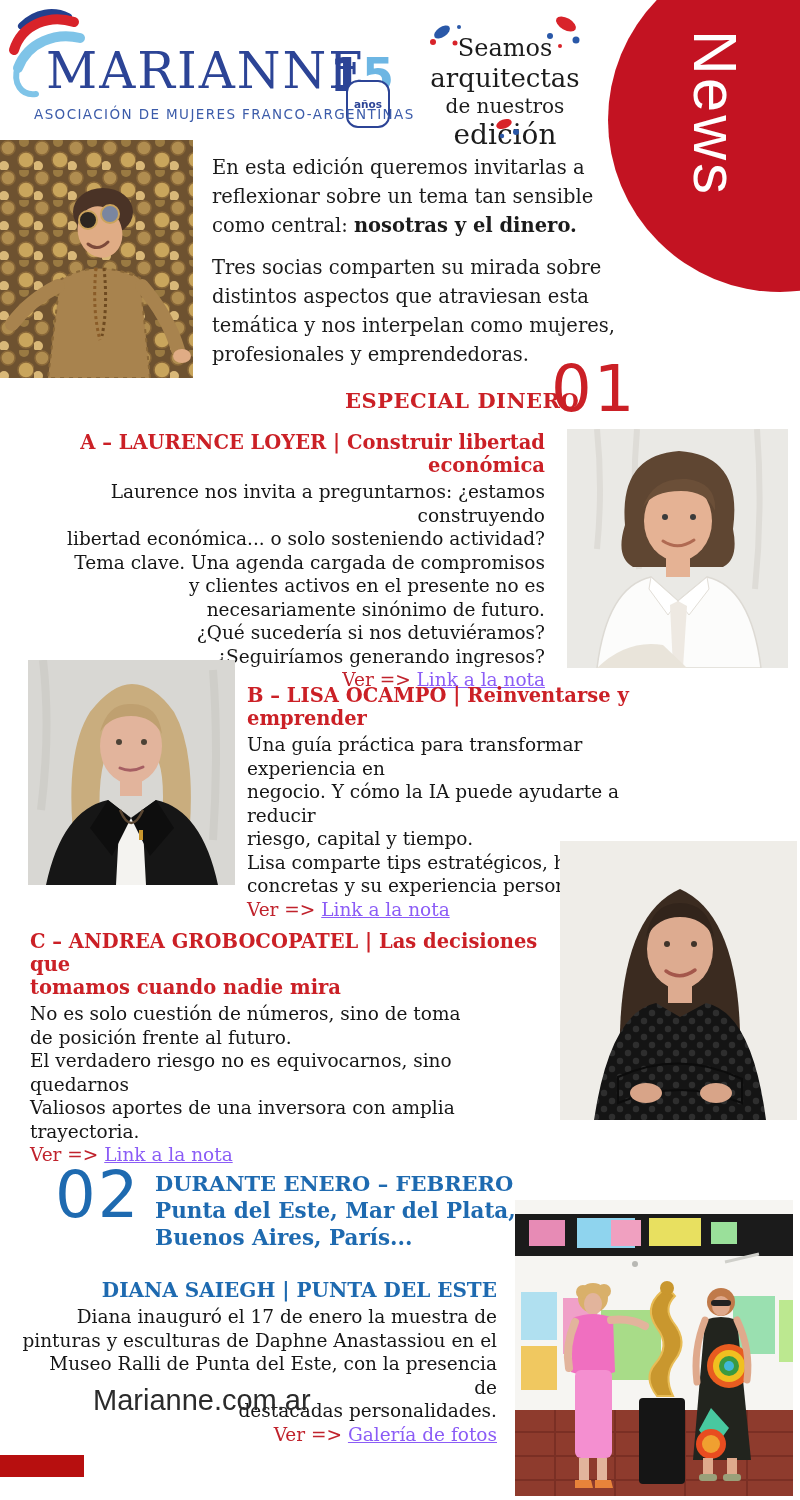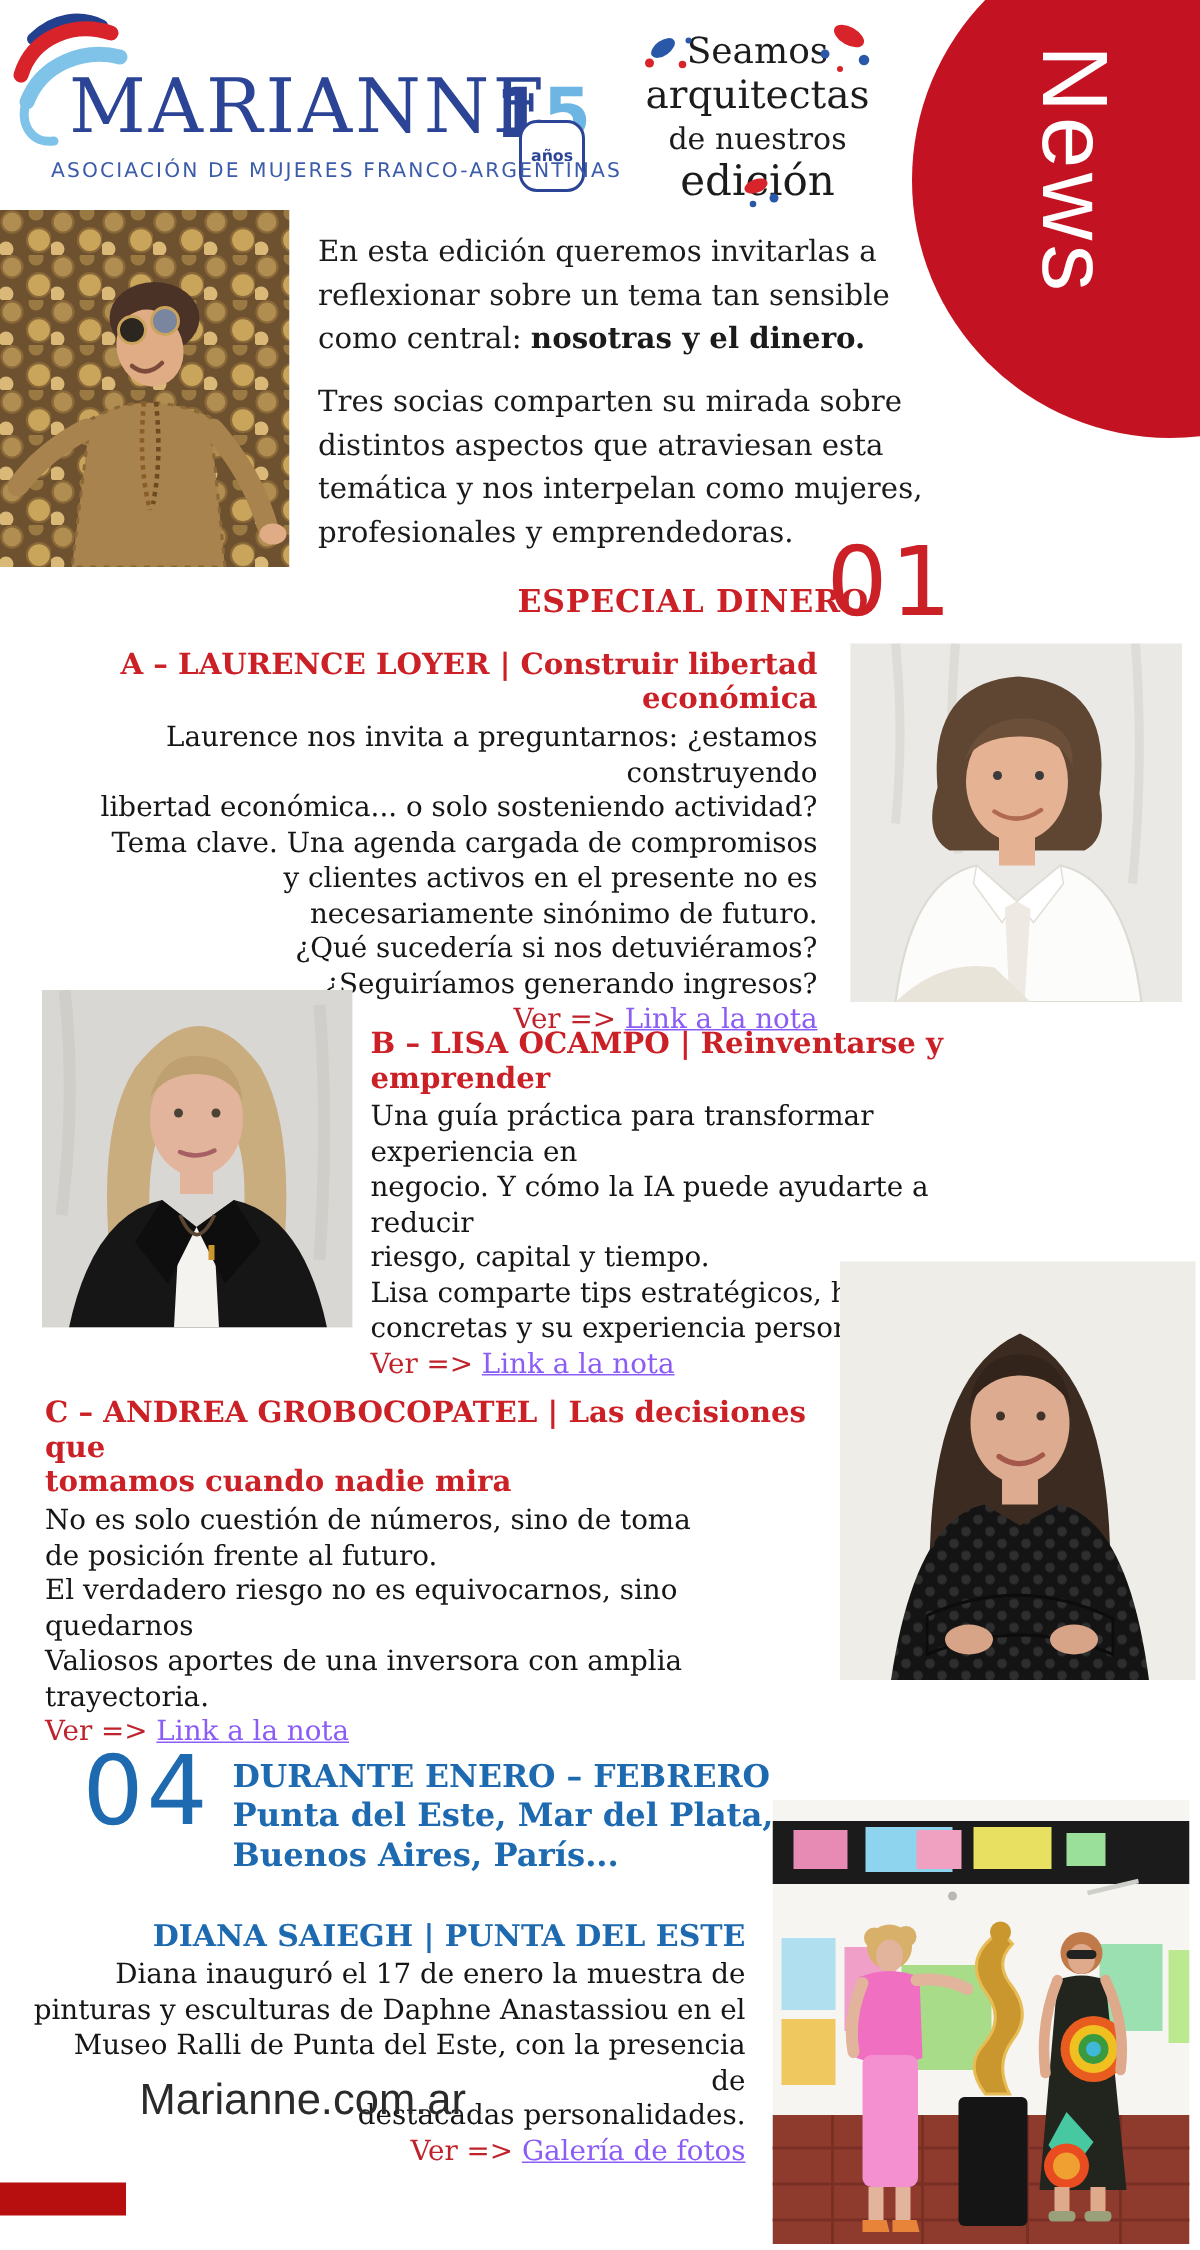--- a/index.html
+++ b/index.html
@@ -23,21 +23,21 @@
     position:absolute; left:16px; top:32px; background:#fff; border:2px solid #2c4496;
     border-radius:12px; font-family:"DejaVu Sans", sans-serif; font-size:10.5px;
     color:#2c4496; padding:16px 6px; font-weight:bold;
   }
   #logo-sub {
     position:absolute; left:34px; top:106px;
     font-family:"DejaVu Sans", sans-serif; font-size:13.5px; letter-spacing:1.4px;
     color:#3c5caa; font-weight:500;
   }
   
-  #slogan { position:absolute; left:400px; top:20px; width:210px; text-align:center; color:#1c1c1c; }
+  #slogan { position:absolute; left:400px; top:34px; width:210px; text-align:center; color:#1c1c1c; }
   #slogan .s1 { font-size:24px; }
   #slogan .s2 { font-size:26px; margin-top:1px; }
   #slogan .s3 { font-size:20px; margin-top:1px; }
   #slogan .s4 { font-size:28px; }
   .splash { position:absolute; }
   
   #news-circle {
     position:absolute; left:608px; top:-52px; width:344px; height:344px;
     border-radius:50%; background:#c31322;
   }
@@ -264,21 +264,21 @@
     <circle cx="107" cy="103" r="3" fill="#40342a"></circle>
     <circle cx="134" cy="103" r="3" fill="#40342a"></circle>
     <path d="M106,130 Q120,140 135,129" fill="none" stroke="#a4574b" stroke-width="3.5" stroke-linecap="round"></path>
     <rect x="108" y="142" width="24" height="20" fill="#ddab90"></rect>
     <path d="M34,279 Q50,172 96,162 L120,176 L146,162 Q192,172 206,279 Z" fill="url(#dots)"></path>
     <path d="M58,236 Q120,208 182,238 L182,262 Q120,236 58,262 Z" fill="url(#dots)" stroke="#0c0c0c" stroke-width="2"></path>
     <ellipse cx="86" cy="252" rx="16" ry="10" fill="#d8a488"></ellipse>
     <ellipse cx="156" cy="252" rx="16" ry="10" fill="#d8a488"></ellipse>
   </svg>
 
-  <div id="agenda-number">04</div>
+  <div id="agenda-number">02</div>
   <div id="agenda-title">
     <div class="t1">DURANTE ENERO – FEBRERO</div>
     <div class="t2">Punta del Este, Mar del Plata,</div>
     <div class="t2">Buenos Aires, París...</div>
   </div>
 
   <div id="event-block">
     <div id="event-heading">DIANA SAIEGH | PUNTA DEL ESTE</div>
     <div class="art-body">
       <div>Diana inauguró el 17 de enero la muestra de</div>

